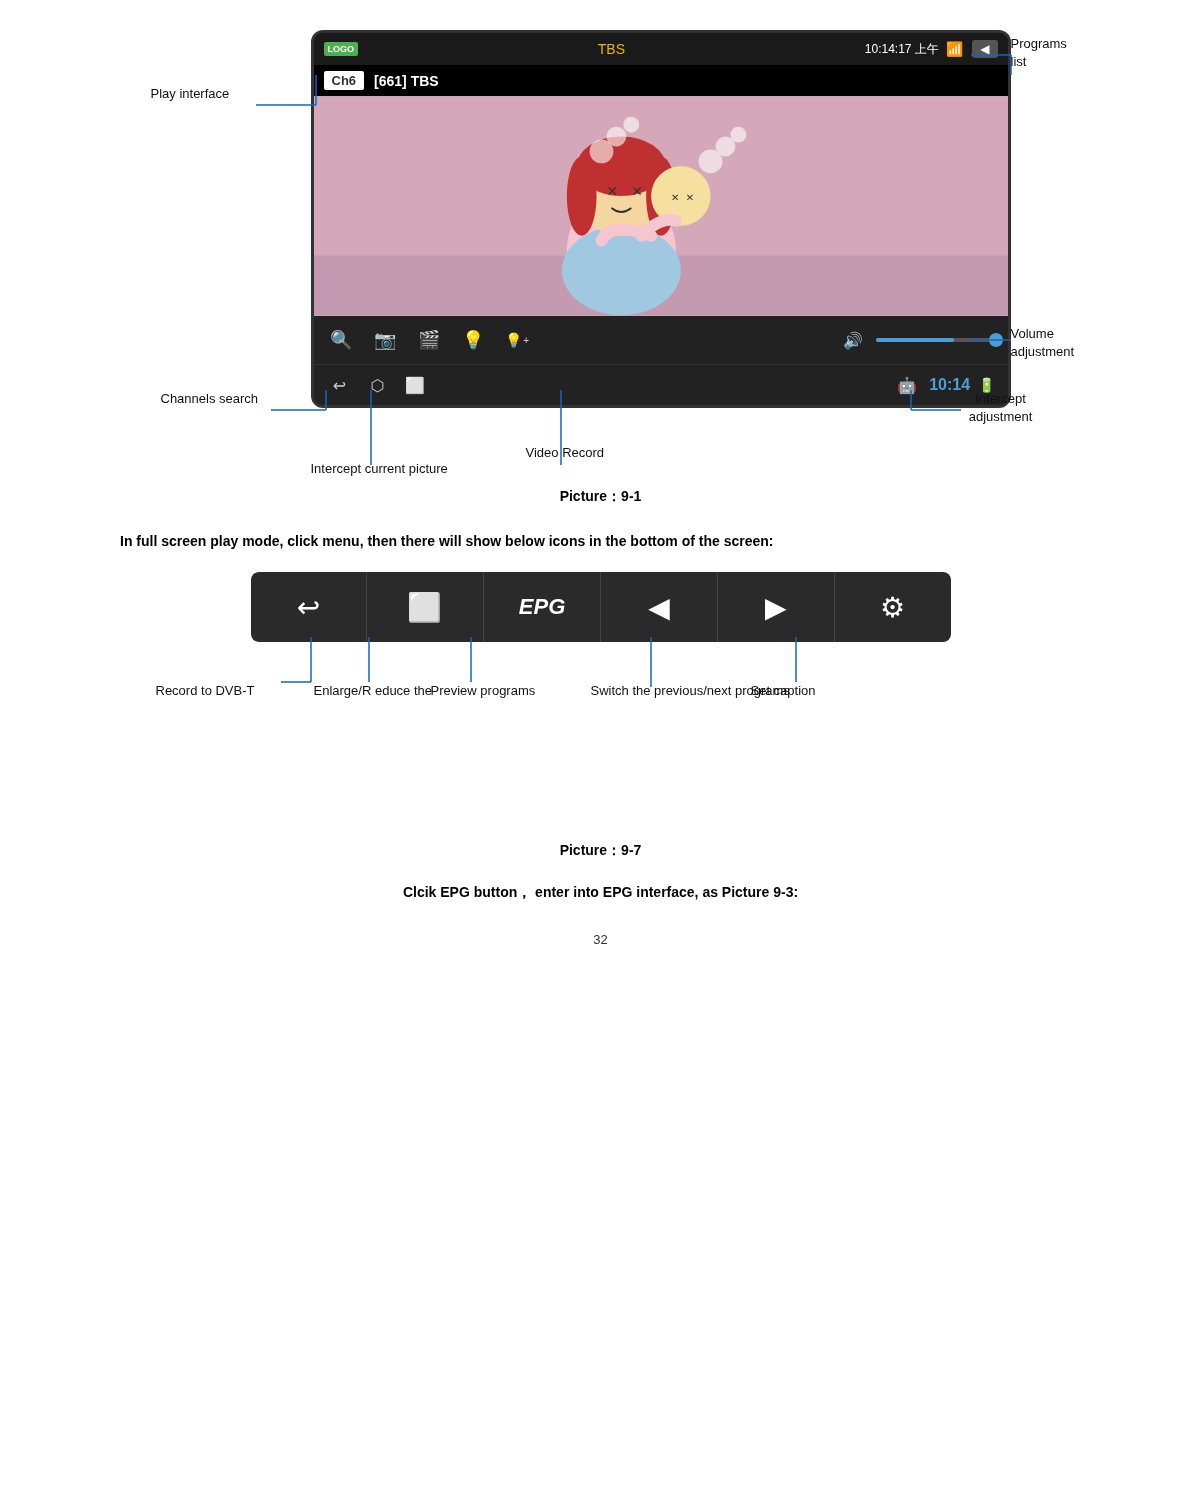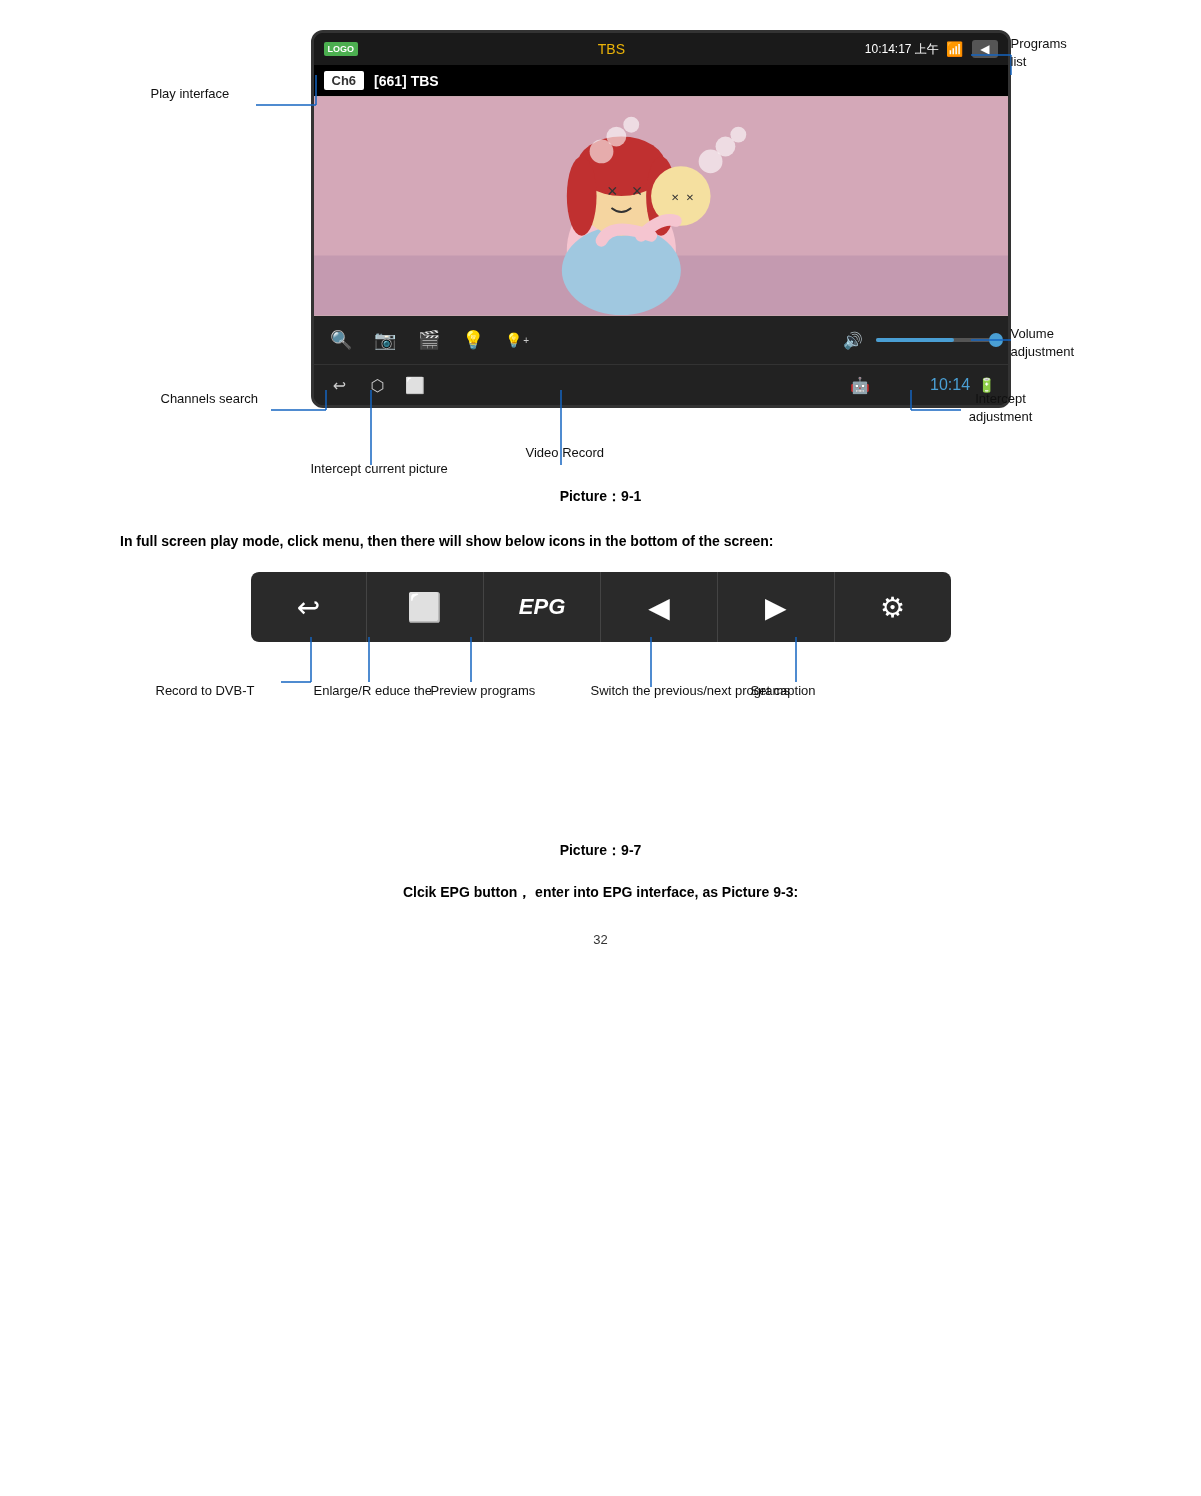--- a/index.html
+++ b/index.html
@@ -185,22 +185,21 @@
     .nav-right {
       margin-left: auto;
       display: flex;
       align-items: center;
       gap: 8px;
     }
 
     .time-display {
       color: #4a9fd4;
       font-size: 16px;
-      font-weight: normal;
-      margin-left: 48px;
+      font-weight: bold;
     }
 
     .battery-icon {
       color: #ccc;
       font-size: 14px;
     }
 
     
     .figure-caption {
       text-align: center;

